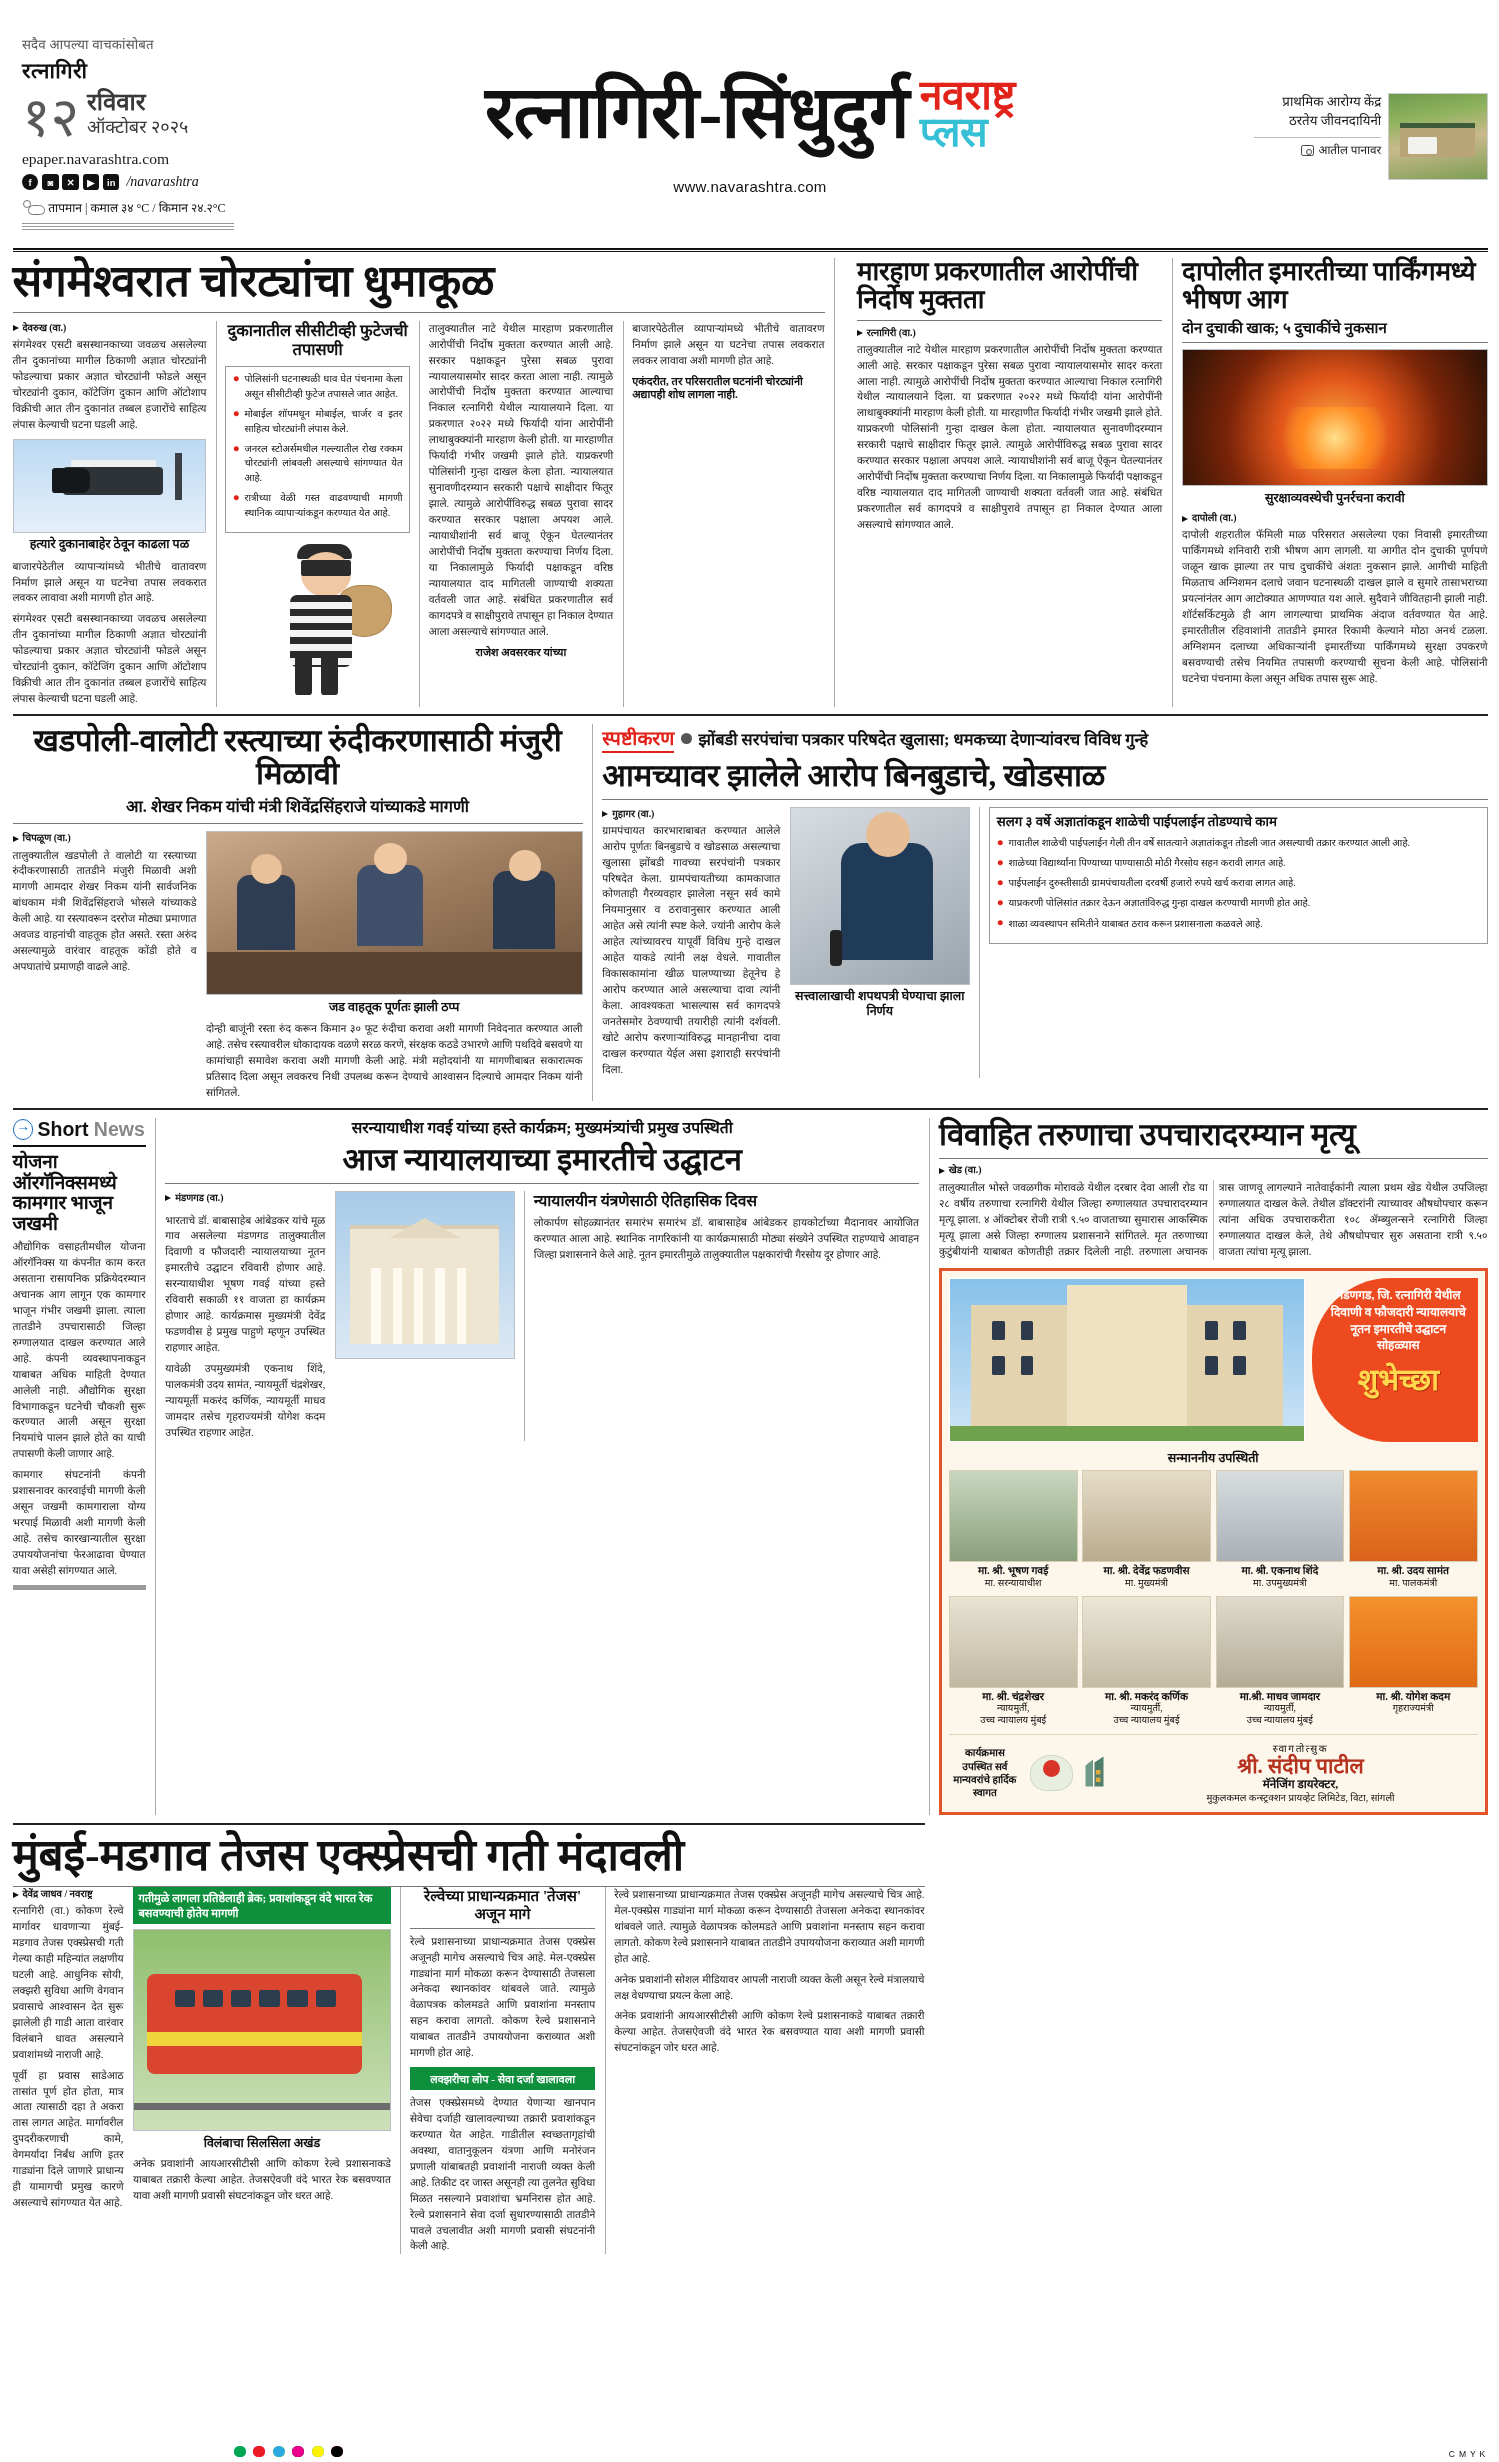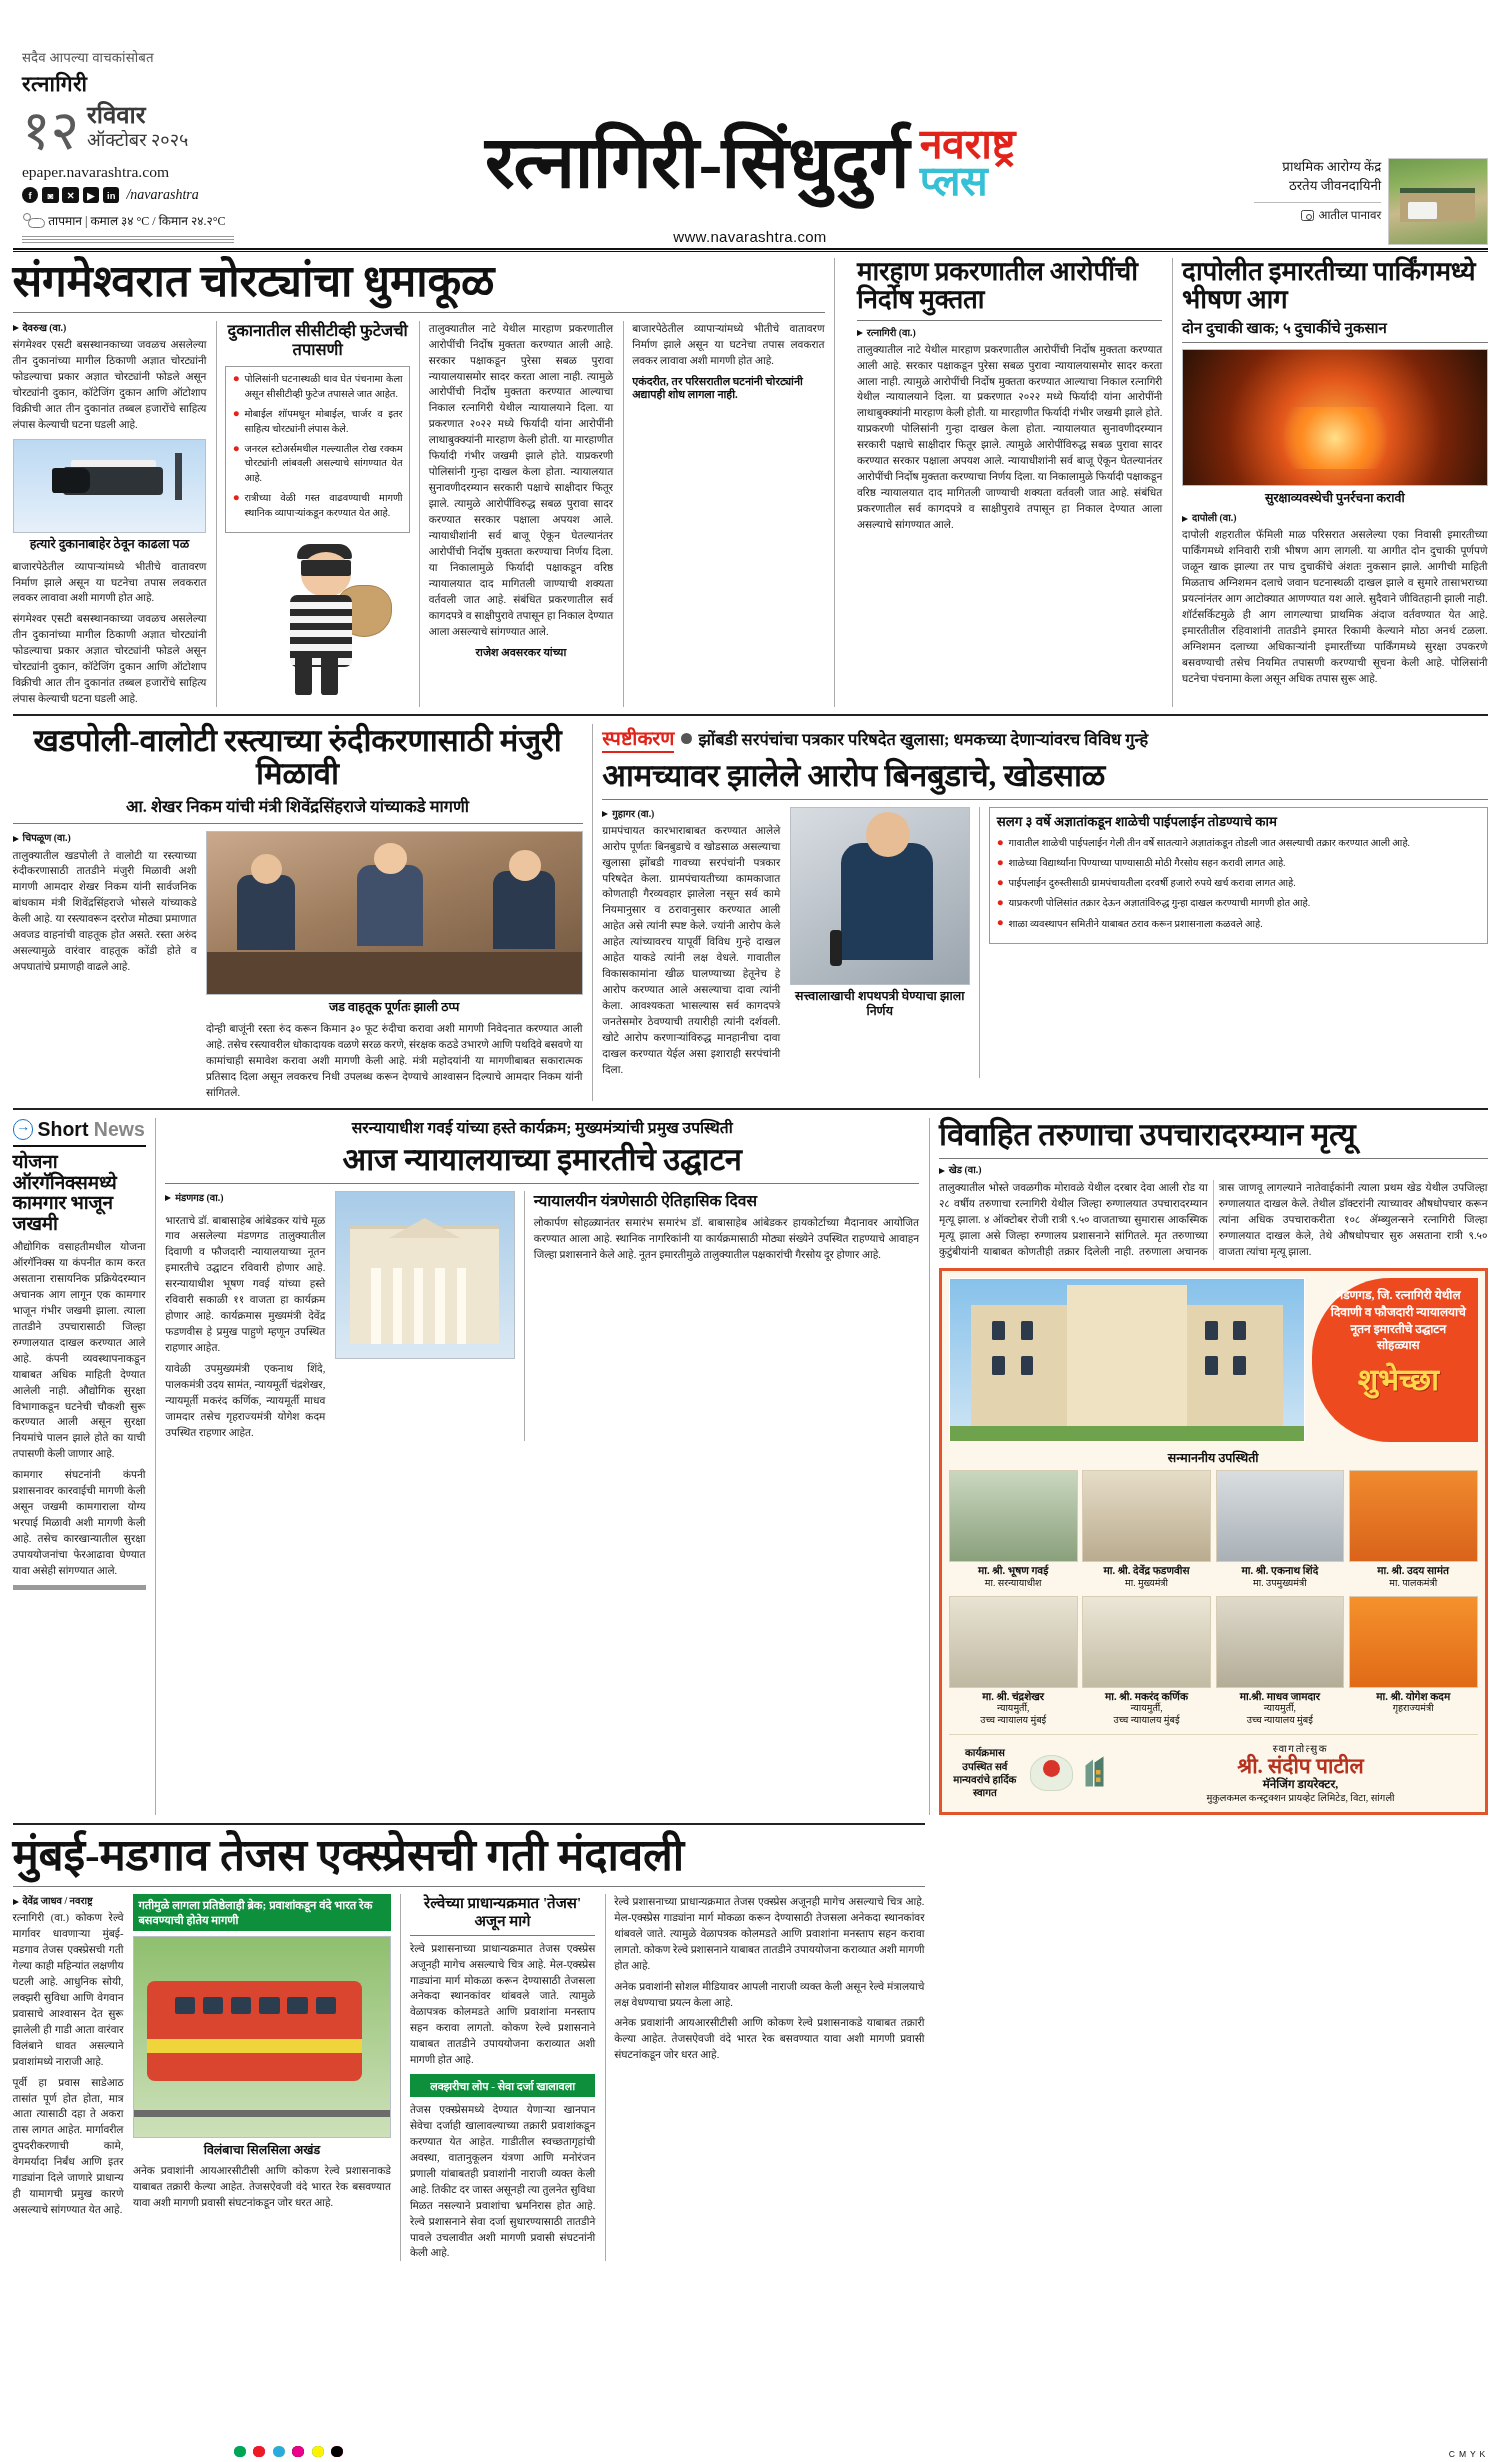--- a/index.html
+++ b/index.html
@@ -7,21 +7,21 @@
   body {
     width: 1500px; height: 2462px;
     background: #ffffff;
     font-family: "Liberation Serif", "DejaVu Serif", serif;
     color: #111;
     overflow: hidden;
   }
   .page { width: 1500px; height: 2462px; padding: 11px 12.5px 6.2px 12.5px; position: relative; }
 
   
-  .masthead { display: flex; align-items: flex-end; height: 234px; }
+  .masthead { display: flex; align-items: center; height: 234px; }
   .mh-left { width: 234px; padding-left: 9.4px; padding-top: 11px; }
   .mh-tag { font-size: 13.3px; color: #555; font-family:"Liberation Serif",serif; letter-spacing:0.2px;}
   .mh-city { font-size: 21px; font-weight: 700; margin-top: 3.1px; letter-spacing:0.4px;}
   .mh-daterow { display: flex; align-items: flex-end; gap: 7.8px; margin-top: 6.2px;}
   .mh-daynum { font-size: 55px; font-weight: 400; color: #5a5a5a; line-height: .88; }
   .mh-dcol { padding-bottom: 4.7px; }
   .mh-dayname { font-size: 24px; font-weight: 600; color:#3a3a3a; line-height:1.05;}
   .mh-monthyear { font-size: 18px; color: #3a3a3a; line-height:1.25;}
   .mh-epaper { font-size: 15.6px; margin-top: 7px; color:#1a1a1a; font-family:"Liberation Serif",serif;}
   .mh-social { display: flex; align-items: center; gap: 3.9px; margin-top: 6.2px; }
@@ -609,21 +609,21 @@
       </div>
     </div>
   </div>
 
   <div class="sec4">
     <div class="s4-left">
       <div class="thickrule"></div>
       <div class="hl h-xl" style="margin-top:7px">मुंबई-मडगाव तेजस एक्स्प्रेसची गती मंदावली</div>
       <div class="hrule" style="margin-top:7px"></div>
 
-      <div style="display:flex;gap:9.4px;margin-top:7px">
+      <div style="display:flex;gap:9.4px;">
         <div style="width:111px">
           <div class="byline">
             <span class="tri"></span><span>देवेंद्र जाधव / नवराष्ट्र</span>
           </div>
           <div class="body-t" style="margin-top:3.1px">रत्नागिरी (वा.) कोकण रेल्वे मार्गावर धावणाऱ्या मुंबई-मडगाव तेजस एक्स्प्रेसची गती गेल्या काही महिन्यांत लक्षणीय घटली आहे. आधुनिक सोयी, लक्झरी सुविधा आणि वेगवान प्रवासाचे आश्वासन देत सुरू झालेली ही गाडी आता वारंवार विलंबाने धावत असल्याने प्रवाशांमध्ये नाराजी आहे.</div>
           <div class="body-t" style="margin-top:4.7px">पूर्वी हा प्रवास साडेआठ तासांत पूर्ण होत होता, मात्र आता त्यासाठी दहा ते अकरा तास लागत आहेत. मार्गावरील दुपदरीकरणाची कामे, वेगमर्यादा निर्बंध आणि इतर गाड्यांना दिले जाणारे प्राधान्य ही यामागची प्रमुख कारणे असल्याचे सांगण्यात येत आहे.</div>
         </div>
 
         <div style="width:258px">
           <div style="background:#0d8f3c;color:#fff;font-size:11.3px;font-weight:700;padding:3.9px 5.5px;line-height:1.3">गतीमुळे लागला प्रतिष्ठेलाही ब्रेक; प्रवाशांकडून वंदे भारत रेक बसवण्याची होतेय मागणी</div>

